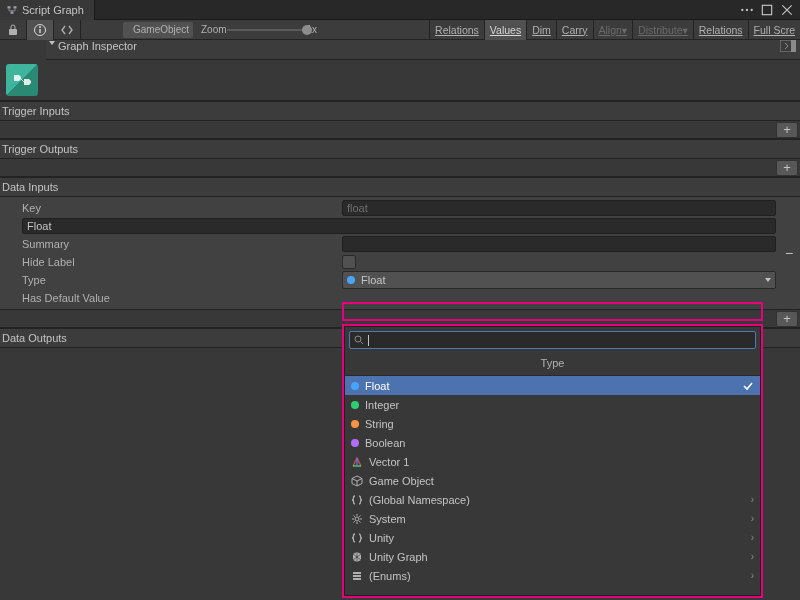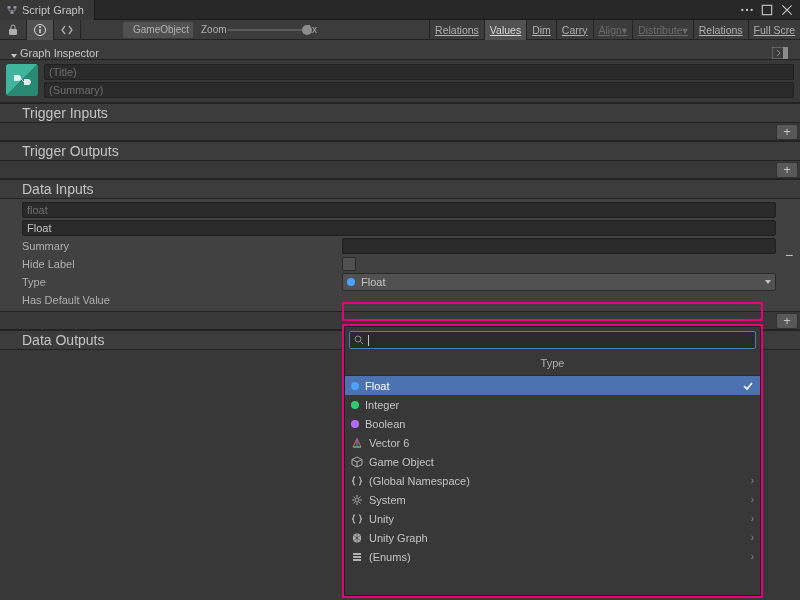--- a/index.html
+++ b/index.html
@@ -20,32 +20,32 @@
   .go-field { background: #515151; height: 16px; margin: 0 2px; padding: 0 6px; display: flex; align-items: center; gap: 4px; font-size: 10px; color: #b0b0b0; border-radius: 2px; }
   .zoom { display: flex; align-items: center; gap: 0; font-size: 10px; color: #b0b0b0; padding: 0 6px; }
   .zoom-track { width: 80px; height: 2px; background: #5a5a5a; position: relative; border-radius: 1px; }
   .zoom-thumb { width: 10px; height: 10px; background: #8c8c8c; border-radius: 50%; position: absolute; right: -5px; top: -4px; }
   .tb-tabs { display: flex; margin-left: auto; }
   .tb-tab { padding: 0 5px; height: 20px; display: flex; align-items: center; font-size: 10.5px; color: #b0b0b0; border-left: 1px solid #232323; text-decoration: underline; }
   .tb-tab.active { background: #515151; color: #d8d8d8; }
   .tb-tab.dim { color: #6a6a6a; justify-content: center; }
   
   
-  .insp-hdr { background: #3c3c3c; height: 20px; display: flex; align-items: flex-end; padding: 0 12px; border-bottom: 1px solid #232323; }
+  .insp-hdr { background: #3c3c3c; height: 20px; display: flex; align-items: flex-start; padding: 0 4px; border-bottom: 1px solid #232323; margin-left: 46px; }
   .insp-hdr .tri { display: inline-block; width: 0; height: 0; border-left: 4px solid #c4c4c4; border-top: 3px solid transparent; border-bottom: 3px solid transparent; margin-right: 4px; transform: rotate(90deg); }
   .toggle-icon { margin-left: auto; }
   
   
   .graph-sum { display: flex; padding: 4px 6px; gap: 6px; border-bottom: 1px solid #232323; background: #383838; }
   .graph-icon { width: 32px; height: 32px; background: linear-gradient(135deg, #3fb59d 50%, #2a8973 50%); border-radius: 3px; flex-shrink: 0; display:flex; align-items:center; justify-content:center; }
   .graph-fields { flex: 1; display: flex; flex-direction: column; gap: 2px; }
   .tf { background: #2a2a2a; border: 1px solid #202020; height: 16px; padding: 0 4px; color: #6e6e6e; font-size: 11px; border-radius: 2px; display:flex; align-items:center; }
   
   
-  .sect { background: #3c3c3c; height: 20px; display: flex; align-items: center; padding: 0 22px; border-top: 1px solid #232323; border-bottom: 1px solid #232323; font-size: 14px; color: #c4c4c4; }
+  .sect { background: #3c3c3c; height: 20px; display: flex; align-items: center; padding: 0 2px; border-top: 1px solid #232323; border-bottom: 1px solid #232323; font-size: 11px; color: #c4c4c4; }
   .add-row { height: 18px; background: #383838; display: flex; justify-content: flex-end; padding-right: 2px; align-items: center; border-bottom: 1px solid #232323; }
   .plus-btn { width: 22px; height: 16px; background: #585858; border: 1px solid #323232; border-radius: 2px; display: flex; align-items: center; justify-content: center; color: #c4c4c4; font-size: 13px; line-height: 1; }
   .minus-side { width: 22px; display:flex; align-items:center; justify-content:center; color:#c4c4c4; font-size:14px; }
   
   
   .form-area { background: #414141; padding: 2px 0; border-bottom: 1px solid #232323; display:flex; }
   .form-inner { flex:1; }
   .row { display: flex; align-items: center; height: 18px; padding: 1px 2px 1px 22px; }
   .row .lbl { width: 320px; color: #b0b0b0; font-size: 11px; }
   .row .val { flex: 1; }
@@ -169,40 +169,37 @@
 </div>
 
 <div class="graph-sum">
   <div class="graph-icon">
     <svg width="22" height="22" viewBox="0 0 22 22">
         <path d="M3 6h5l2 2v2l-2 2H3" fill="#fff" opacity="0.85"></path>
         <path d="M13 10h5l2 2v2l-2 2h-5" fill="#fff" opacity="0.85"></path>
         <path d="M8 9c3 0 3 4 6 4" stroke="#fff" fill="none" opacity="0.85"></path>
       </svg>
   </div>
-  <div class="graph-fields">
-    <div class="tf">(Title)</div>
-    <div class="tf">(Summary)</div>
-  </div>
 </div>
 
 <div class="sect">Trigger Inputs</div>
 <div class="add-row">
     <div class="plus-btn">+</div>
   </div>
 
 <div class="sect">Trigger Outputs</div>
 <div class="add-row">
     <div class="plus-btn">+</div>
   </div>
 
 <div class="sect">Data Inputs</div>
 <div class="form-area">
   <div class="form-inner">
     <div class="row">
+        <div class="lbl">Key</div>
         <div class="val">
           <div class="inp dim">float</div>
         </div>
       </div>
     <div class="row">
         <div class="val">
           <div class="inp">Float</div>
         </div>
       </div>
     <div class="row">
@@ -262,32 +259,36 @@
           <svg width="12" height="12" viewBox="0 0 12 12">
             <path d="M2 6l3 3 5-6" stroke="#fff" fill="none" stroke-width="1.6"></path>
           </svg>
         </span>
       </div>
       <div class="item">
         <span class="dot" style="background:#2ecc71"></span>
         <span>Integer</span>
       </div>
       <div class="item">
+        <span class="dot" style="background:#ff9244"></span>
+        <span>String</span>
+      </div>
+      <div class="item">
         <span class="dot" style="background:#b26cff"></span>
         <span>Boolean</span>
       </div>
       <div class="item">
         <span>
           <svg viewBox="0 0 12 12">
             <path d="M2 10L6 2 10 10" stroke="#e04a4a" fill="none" stroke-width="1.3"></path>
             <path d="M2 10h8" stroke="#4ae06a" stroke-width="1.3"></path>
             <path d="M6 2v8" stroke="#4a8ae0" stroke-width="1.3"></path>
           </svg>
         </span>
-        <span>Vector 6</span>
+        <span>Vector 1</span>
       </div>
       <div class="item">
         <span>
           <svg viewBox="0 0 12 12">
             <path d="M6 1l5 2.5v5L6 11 1 8.5v-5z" stroke="#b0b0b0" fill="none"></path>
             <path d="M1 3.5L6 6l5-2.5M6 6v5" stroke="#b0b0b0" fill="none"></path>
           </svg>
         </span>
         <span>Game Object</span>
       </div>

